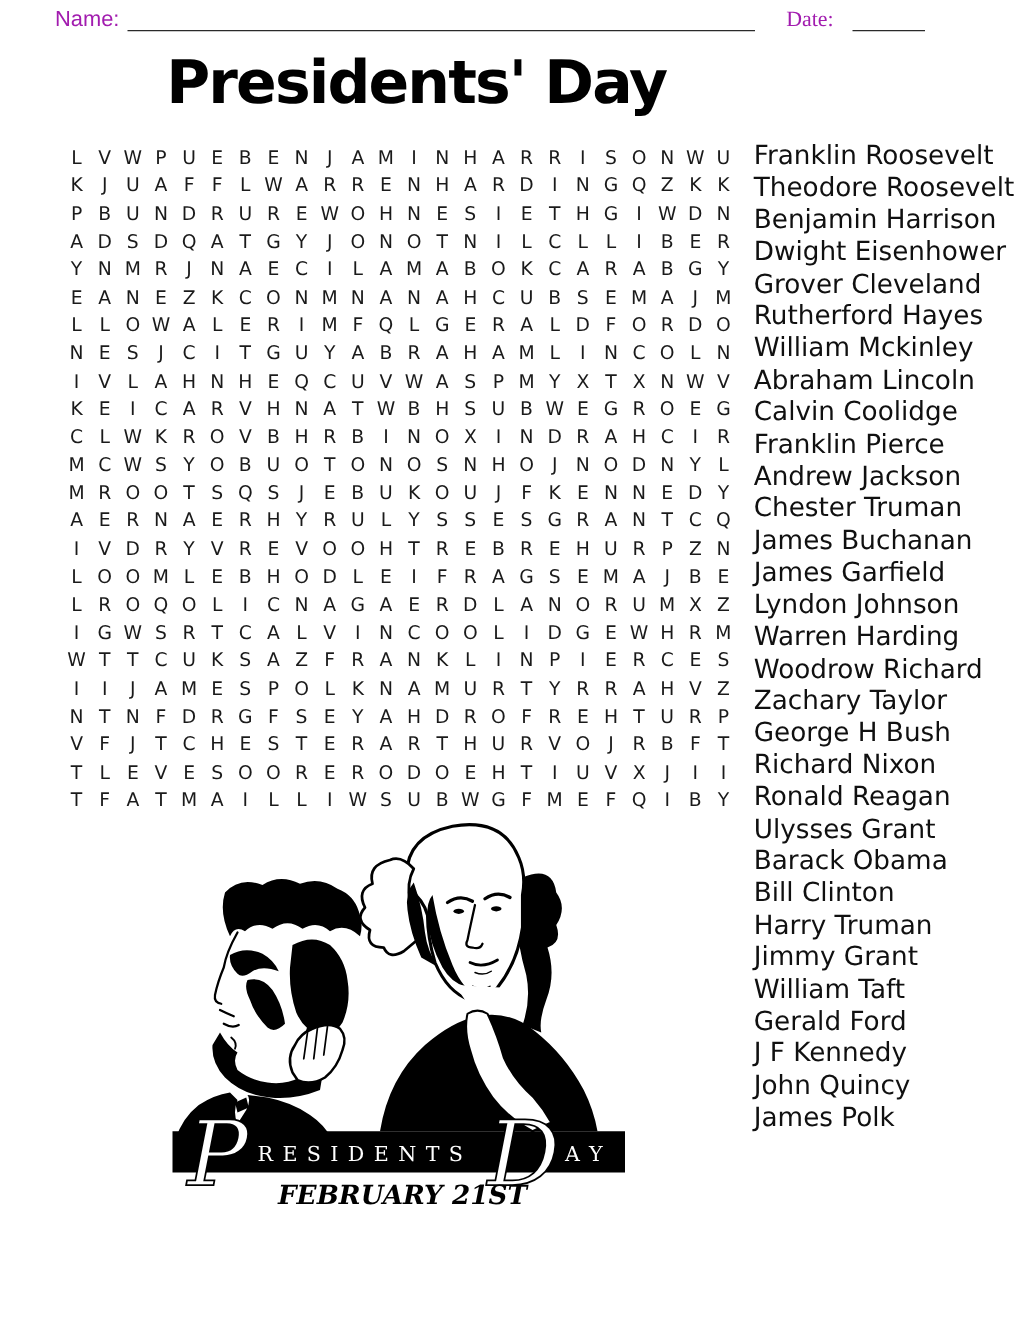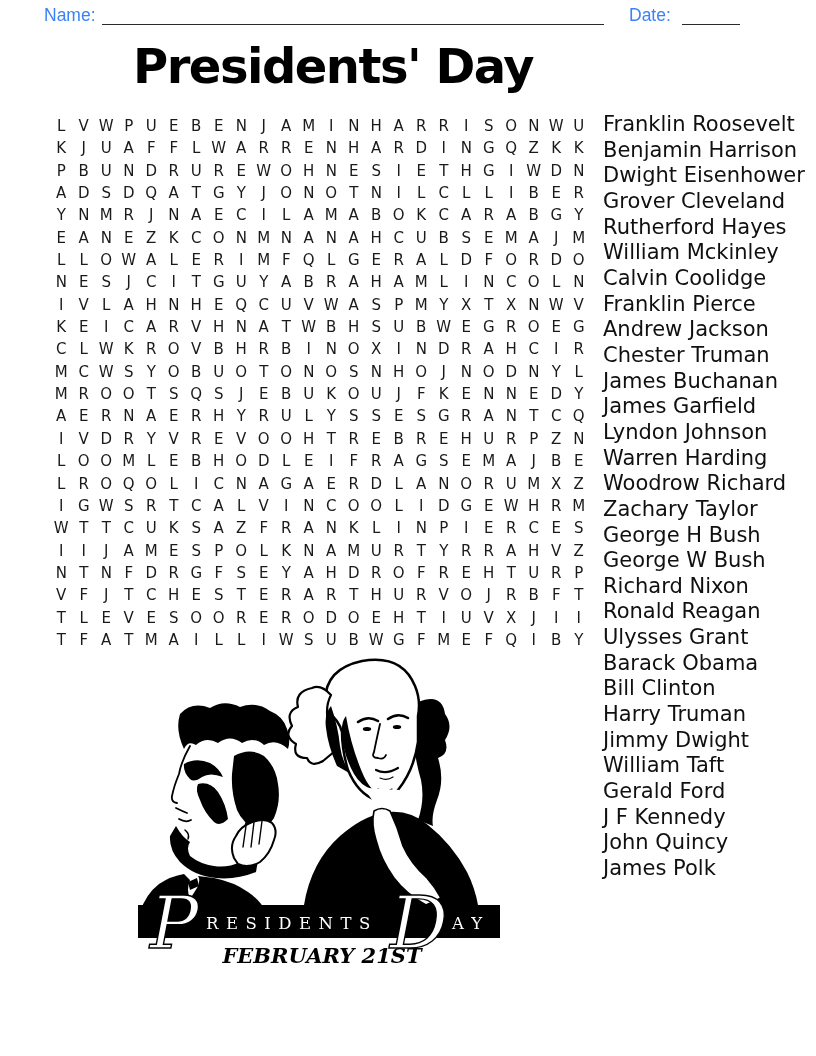--- a/index.html
+++ b/index.html
@@ -4,24 +4,24 @@
 <style>
   * { margin:0; padding:0; box-sizing:border-box; }
   html,body { background:#fff; }
   .page {
     position:relative; width:816px; height:1056px; background:#fff;
     font-family:"DejaVu Sans", sans-serif; color:#111; overflow:hidden;
   }
   
   .hdr-label {
     position:absolute; top:5px; font-family:"Liberation Sans", sans-serif;
-    font-size:17.5px; color:#3b82f6;text-align:right;
+    font-size:17.5px; color:#a21caf;text-align:right;
   }
   .name-label { left:44px; }
-  .date-label { left:629px; }
+  .date-label { left:629px;font-family:Liberation Serif, serif; }
   .fill-line { position:absolute; border-bottom:1.6px solid #2a2a2a; height:22px; top:3px; }
   .name-line { left:102px; width:502px; }
   .date-line { left:682px; width:58px; }
   
   .title {
     position:absolute; top:38px; left:0; width:666px; text-align:center;
     font-size:48px; font-weight:600; letter-spacing:-1.5px; color:#000;
   }
   
   .grid { position:absolute; left:50px; top:115px; width:540px; }
@@ -670,44 +670,45 @@
         <span class="grid-cell">F</span>
         <span class="grid-cell">Q</span>
         <span class="grid-cell">I</span>
         <span class="grid-cell">B</span>
         <span class="grid-cell">Y</span>
       </div>
     </div>
 
   <div class="word-list" id="word-list">
       <div class="word-item">Franklin Roosevelt</div>
+      <div class="word-item">Theodore Roosevelt</div>
       <div class="word-item">Benjamin Harrison</div>
       <div class="word-item">Dwight Eisenhower</div>
       <div class="word-item">Grover Cleveland</div>
       <div class="word-item">Rutherford Hayes</div>
       <div class="word-item">William Mckinley</div>
+      <div class="word-item">Abraham Lincoln</div>
       <div class="word-item">Calvin Coolidge</div>
       <div class="word-item">Franklin Pierce</div>
       <div class="word-item">Andrew Jackson</div>
       <div class="word-item">Chester Truman</div>
       <div class="word-item">James Buchanan</div>
       <div class="word-item">James Garfield</div>
       <div class="word-item">Lyndon Johnson</div>
       <div class="word-item">Warren Harding</div>
       <div class="word-item">Woodrow Richard</div>
       <div class="word-item">Zachary Taylor</div>
       <div class="word-item">George H Bush</div>
-      <div class="word-item">George W Bush</div>
       <div class="word-item">Richard Nixon</div>
       <div class="word-item">Ronald Reagan</div>
       <div class="word-item">Ulysses Grant</div>
       <div class="word-item">Barack Obama</div>
       <div class="word-item">Bill Clinton</div>
       <div class="word-item">Harry Truman</div>
-      <div class="word-item">Jimmy Dwight</div>
+      <div class="word-item">Jimmy Grant</div>
       <div class="word-item">William Taft</div>
       <div class="word-item">Gerald Ford</div>
       <div class="word-item">J F Kennedy</div>
       <div class="word-item">John Quincy</div>
       <div class="word-item">James Polk</div>
     </div>
 
   <svg class="clipart" viewBox="0 0 380 330">
 
     <g>

